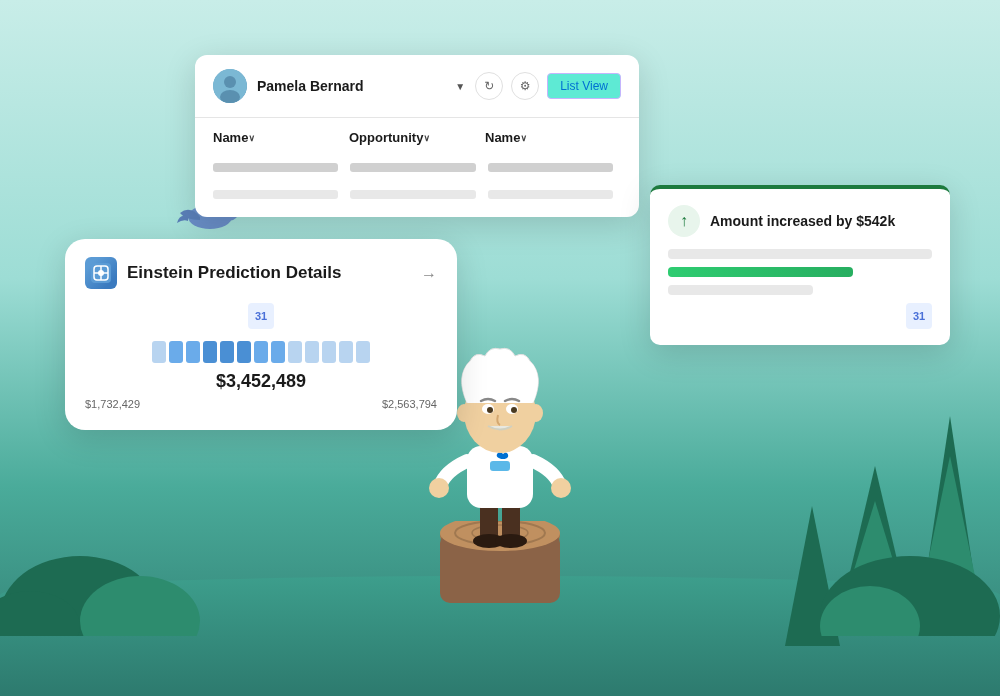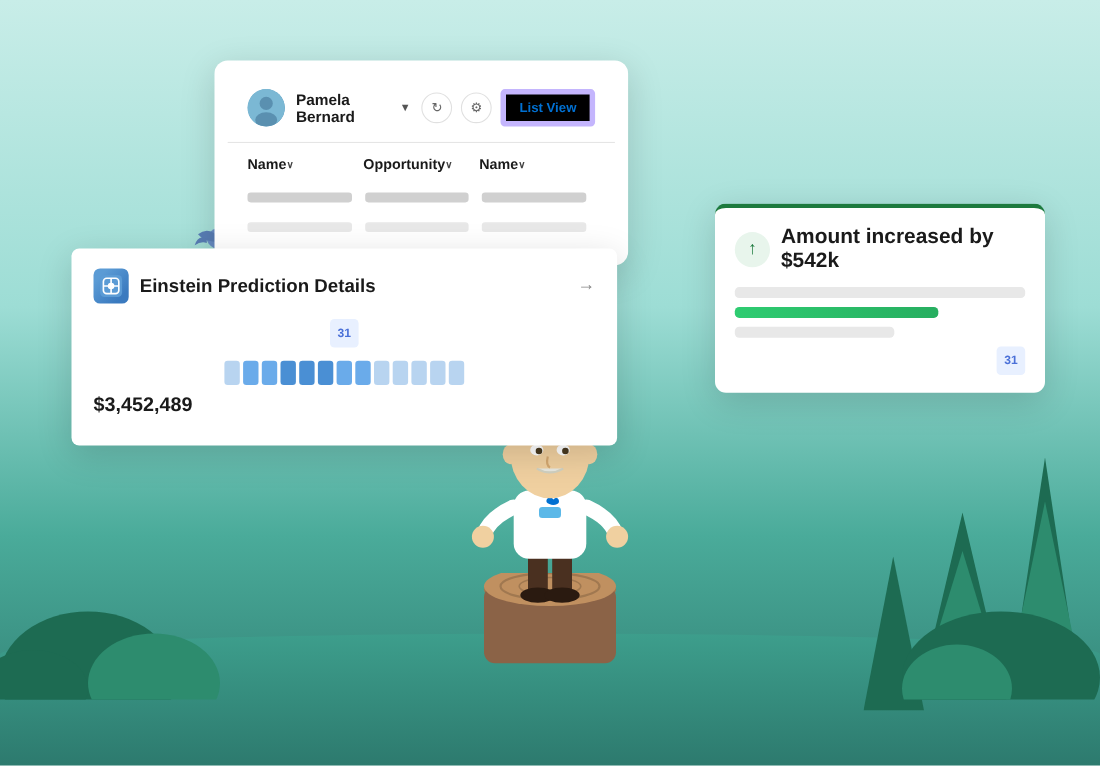--- a/index.html
+++ b/index.html
@@ -28,25 +28,25 @@
       height: 120px;
       background: linear-gradient(180deg, #3d9e8c 0%, #2d7a6e 100%);
       border-radius: 80% 80% 0 0 / 30px 30px 0 0;
     }
 
     
     .crm-card {
       position: absolute;
       top: 55px;
       left: 195px;
-      width: 376px;
+      width: 444px;
       background: white;
       border-radius: 12px;
       box-shadow: 0 8px 32px rgba(0,0,0,0.15);
-      padding: 12px;
+      padding: 0;
       overflow: hidden;
     }
 
     .crm-card-header {
       display: flex;
       align-items: center;
       padding: 14px 18px;
       border-bottom: 1px solid #e5e5e5;
       gap: 10px;
     }
@@ -91,26 +91,26 @@
       align-items: center;
       justify-content: center;
       cursor: pointer;
       background: white;
       font-size: 12px;
       color: #666;
     }
 
     .list-view-btn {
       padding: 5px 12px;
-      border: 5px solid #c4b5fd;
+      border: 1px solid #c4b5fd;
       border-radius: 4px;
-      background: #000000;
+      background: #5eead4;
       color: #0070d2;
       font-size: 12px;
-      font-weight: 700;
+      font-weight: 400;
       cursor: pointer;
     }
 
     .crm-card-columns {
       display: flex;
       padding: 12px 18px 8px;
       gap: 0;
     }
 
     .col-header {
@@ -143,25 +143,25 @@
       flex: 1;
       height: 10px;
       border-radius: 3px;
       background: #e8e8e8;
       margin-right: 8px;
     }
 
     
     .prediction-card {
       position: absolute;
-      top: 226px;
+      top: 239px;
       left: 65px;
-      width: 496px;
+      width: 392px;
       background: white;
-      border-radius: 7px;
+      border-radius: 20px;
       box-shadow: 0 8px 32px rgba(0,0,0,0.15);
       padding: 18px 20px 20px;
     }
 
     .prediction-header {
       display: flex;
       align-items: center;
       gap: 10px;
       margin-bottom: 14px;
     }
@@ -267,21 +267,21 @@
       display: flex;
       align-items: center;
       justify-content: center;
       color: #1d7a3e;
       font-size: 16px;
       font-weight: 700;
       flex-shrink: 0;
     }
 
     .amount-title {
-      font-size: 19px;
+      font-size: 14px;
       font-weight: 700;
       color: #1a1a1a;
     }
 
     .amount-rows {
       display: flex;
       flex-direction: column;
       gap: 8px;
     }
 
@@ -500,22 +500,26 @@
     <div class="bar-segment filled" style="width:14px;"></div>
     <div class="bar-segment active" style="width:14px;"></div>
     <div class="bar-segment active" style="width:14px;"></div>
     <div class="bar-segment" style="width:14px;"></div>
     <div class="bar-segment" style="width:14px;"></div>
     <div class="bar-segment" style="width:14px;"></div>
     <div class="bar-segment" style="width:14px;"></div>
     <div class="bar-segment" style="width:14px;"></div>
   </div>
 
-  <div style="margin-bottom:6px;">
+  <div style="text-align:center;margin-bottom:6px;">
     <div class="bar-value">$3,452,489</div>
+  </div>
+  <div class="bar-range">
+    <span>$1,732,429</span>
+    <span>$2,563,794</span>
   </div>
 
 </div>
 
 <div class="amount-card">
   <div class="amount-header">
     <div class="up-arrow-icon">
       <span>↑</span>
     </div>
     <span class="amount-title">Amount increased by $542k</span>

